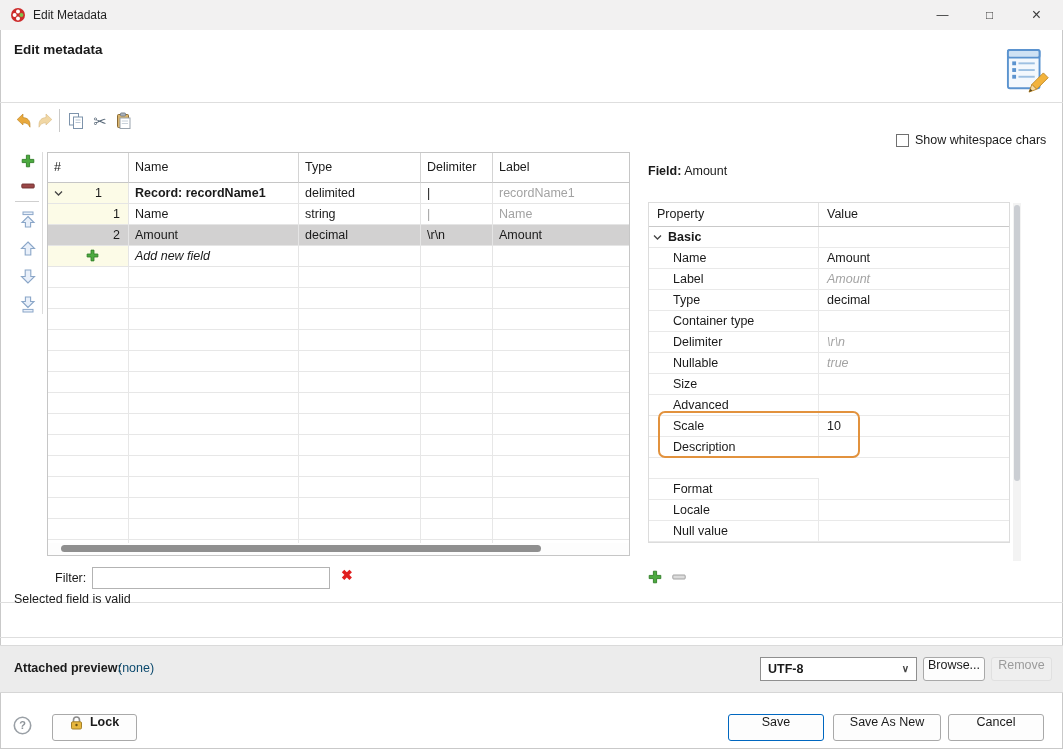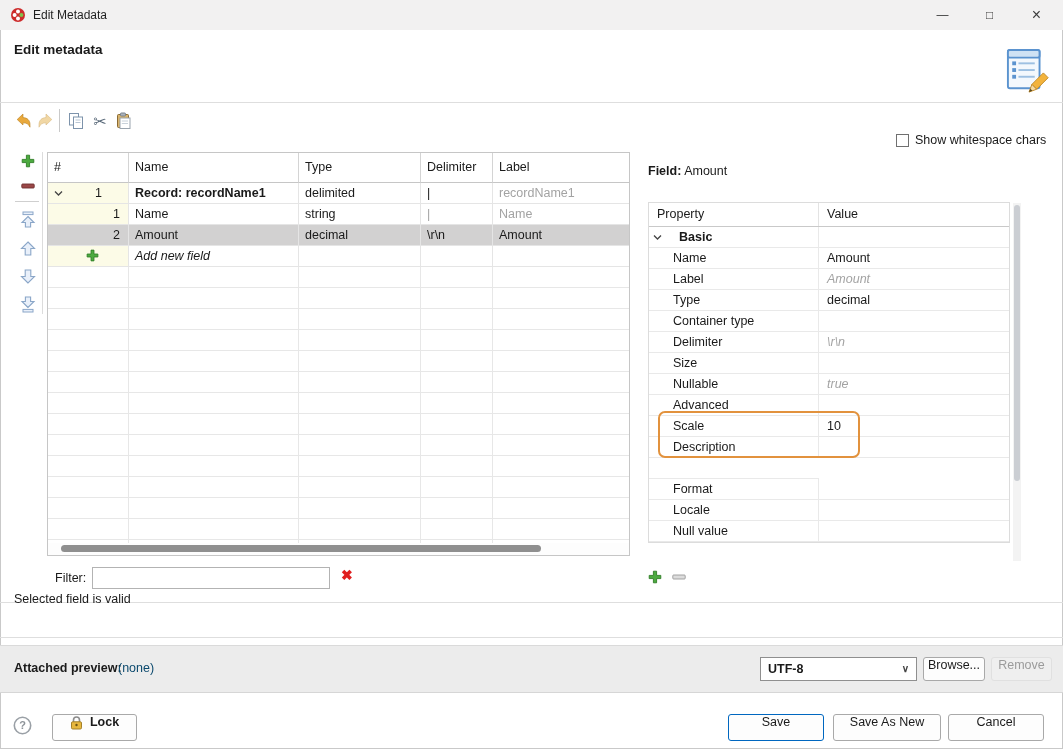--- a/index.html
+++ b/index.html
@@ -62,21 +62,21 @@
 
   
   .fieldtitle { position:absolute; left:648px; top:164px; }
   .pgrid { position:absolute; left:648px; top:202px; width:362px; border:1px solid #dcdcdc; background:#fff; }
   .pghead { display:grid; grid-template-columns:170px 190px; height:24px; border-bottom:1px solid #c9c9c9; }
   .pghead div { line-height:23px; padding-left:8px; }
   .pghead div:first-child { border-right:1px solid #e3e3e3; }
   .prow { display:grid; grid-template-columns:170px 190px; height:21px; }
   .prow .pc { border-right:1px solid #e9e9e9; border-bottom:1px solid #e9e9e9; line-height:20px; padding-left:24px; white-space:nowrap; overflow:hidden; }
   .prow .vc { border-bottom:1px solid #e9e9e9; line-height:20px; padding-left:8px; white-space:nowrap; overflow:hidden; }
-  .prow.group .pc { padding-left:4px; font-weight:bold; display:flex; align-items:center; gap:17px; }
+  .prow.group .pc { padding-left:4px; font-weight:bold; display:flex; align-items:center; gap:6px; }
   .hl-box { position:absolute; left:658px; top:411px; width:202px; height:47px; border:2px solid #e2923d; border-radius:7px; pointer-events:none; }
   .vscroll { position:absolute; left:1013px; top:203px; width:8px; height:358px; background:#f3f3f3; }
   .vthumb { position:absolute; left:1px; top:2px; width:6px; height:276px; background:#cbced3; border-radius:3px; }
   .panel-add { position:absolute; left:648px; top:570px; display:flex; }
   .panel-del { position:absolute; left:672px; top:570px; display:flex; }
 
   
   .statusmsg { position:absolute; left:14px; top:592px; }
   .previewbar { position:absolute; left:0; top:645px; width:1063px; height:48px; background:#ececec; border-top:1px solid #dadada; border-bottom:1px solid #d6d6d6; }
   .pv-label { position:absolute; left:14px; top:15px; font-weight:bold; }
@@ -318,26 +318,26 @@
     </div>
     <div class="prow">
       <div class="pc">Container type</div>
       <div class="vc"></div>
     </div>
     <div class="prow">
       <div class="pc">Delimiter</div>
       <div class="vc muted ital">\r\n</div>
     </div>
     <div class="prow">
-      <div class="pc">Size</div>
-      <div class="vc"></div>
-    </div>
-    <div class="prow">
       <div class="pc">Nullable</div>
       <div class="vc muted ital">true</div>
+    </div>
+    <div class="prow">
+      <div class="pc">Size</div>
+      <div class="vc"></div>
     </div>
     <div class="prow">
       <div class="pc">Advanced</div>
       <div class="vc"></div>
     </div>
     <div class="prow">
       <div class="pc">Scale</div>
       <div class="vc">10</div>
     </div>
     <div class="prow">

